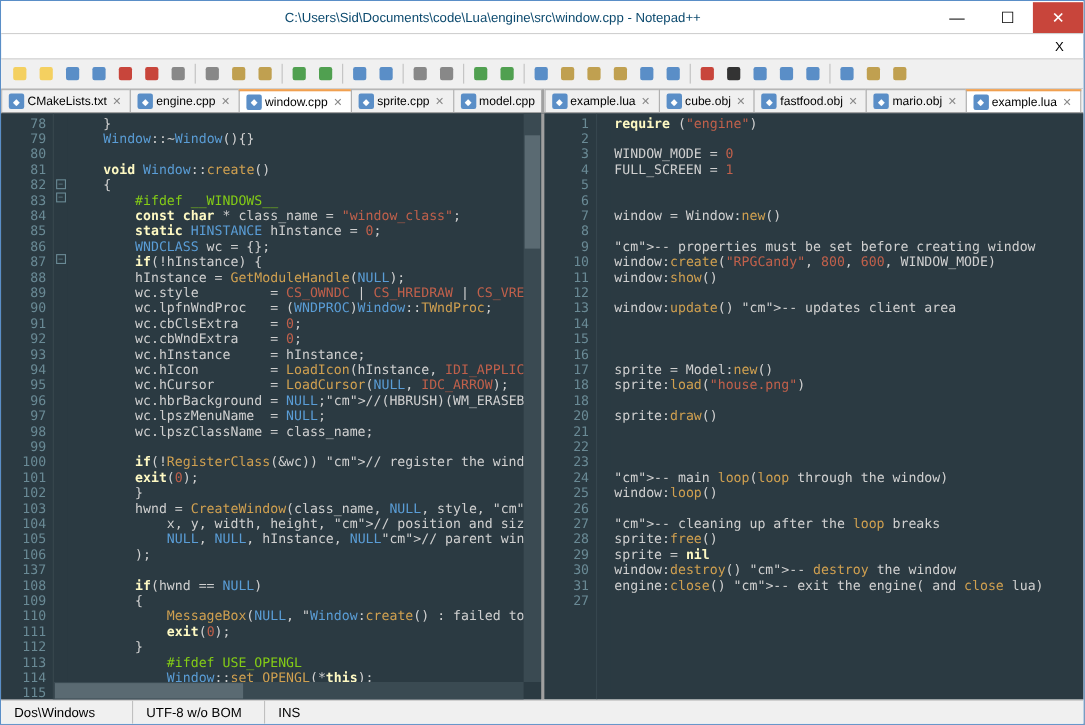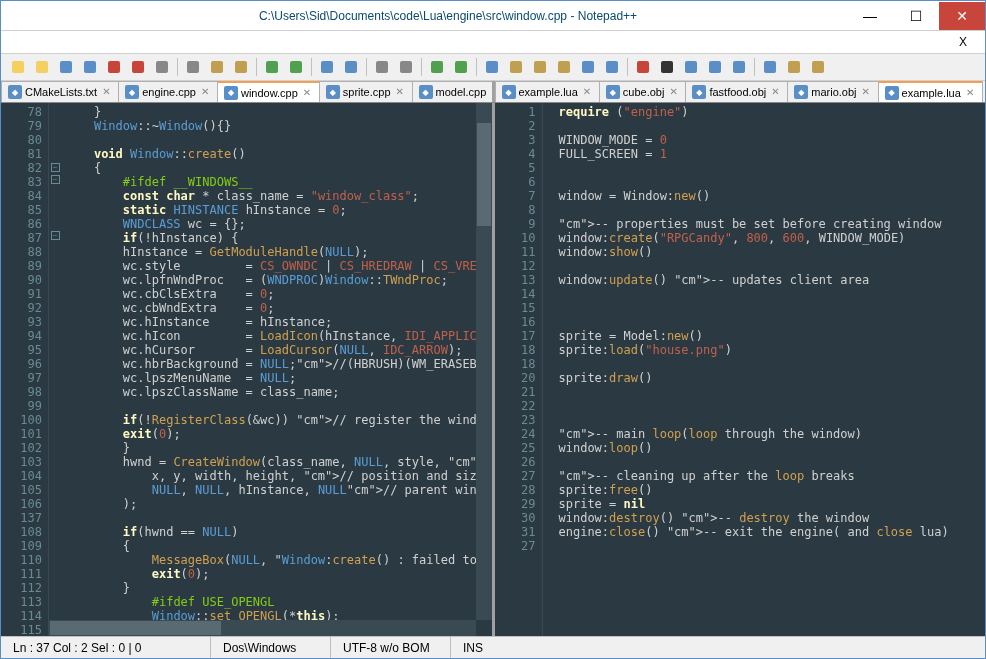--- a/index.html
+++ b/index.html
@@ -432,17 +432,16 @@
         <div class="ln"></div>
         <div class="ln"></div>
         <div class="ln"></div>
       </div>
     <div class="fold-col"></div>
     <div class="code" id="code-right"><div><span class="kw">require</span> (<span class="str">"engine"</span>)</div><div>&nbsp;</div><div>WINDOW_MODE = <span class="num">0</span></div><div>FULL_SCREEN = <span class="num">1</span></div><div>&nbsp;</div><div>&nbsp;</div><div>window = Window:<span class="fn">new</span>()</div><div>&nbsp;</div><div><span class="&lt;span">"cm"</span>&gt;-- properties must be set before creating window</div><div>window:<span class="fn">create</span>(<span class="str">"RPGCandy"</span>, <span class="num">800</span>, <span class="num">600</span>, WINDOW_MODE)</div><div>window:<span class="fn">show</span>()</div><div>&nbsp;</div><div>window:<span class="fn">update</span>() <span class="&lt;span">"cm"</span>&gt;-- updates client area</div><div>&nbsp;</div><div>&nbsp;</div><div>&nbsp;</div><div>sprite = Model:<span class="fn">new</span>()</div><div>sprite:<span class="fn">load</span>(<span class="str">"house.png"</span>)</div><div>&nbsp;</div><div>sprite:<span class="fn">draw</span>()</div><div>&nbsp;</div><div>&nbsp;</div><div>&nbsp;</div><div><span class="&lt;span">"cm"</span>&gt;-- main <span class="fn">loop</span>(<span class="fn">loop</span> through the window)</div><div>window:<span class="fn">loop</span>()</div><div>&nbsp;</div><div><span class="&lt;span">"cm"</span>&gt;-- cleaning up after the <span class="fn">loop</span> breaks</div><div>sprite:<span class="fn">free</span>()</div><div>sprite = <span class="kw">nil</span></div><div>window:<span class="fn">destroy</span>() <span class="&lt;span">"cm"</span>&gt;-- <span class="fn">destroy</span> the window</div><div>engine:<span class="fn">close</span>() <span class="&lt;span">"cm"</span>&gt;-- exit the engine( and <span class="fn">close</span> lua)</div><div>&nbsp;</div><div>&nbsp;</div><div>&nbsp;</div><div>&nbsp;</div><div>&nbsp;</div><div>&nbsp;</div><div>&nbsp;</div></div>
   </div>
 </div>
 
 <div class="statusbar">
-  <div class="sb-cell" style="width:210px">Ln : 37   Col : 2   Sel : 0 | 0</div>
   <div class="sb-cell" style="width:120px">Dos\Windows</div>
   <div class="sb-cell" style="width:120px">UTF-8 w/o BOM</div>
   <div class="sb-cell" style="width:50px;border-right:none">INS</div>
 </div>
 
 </body></html>

